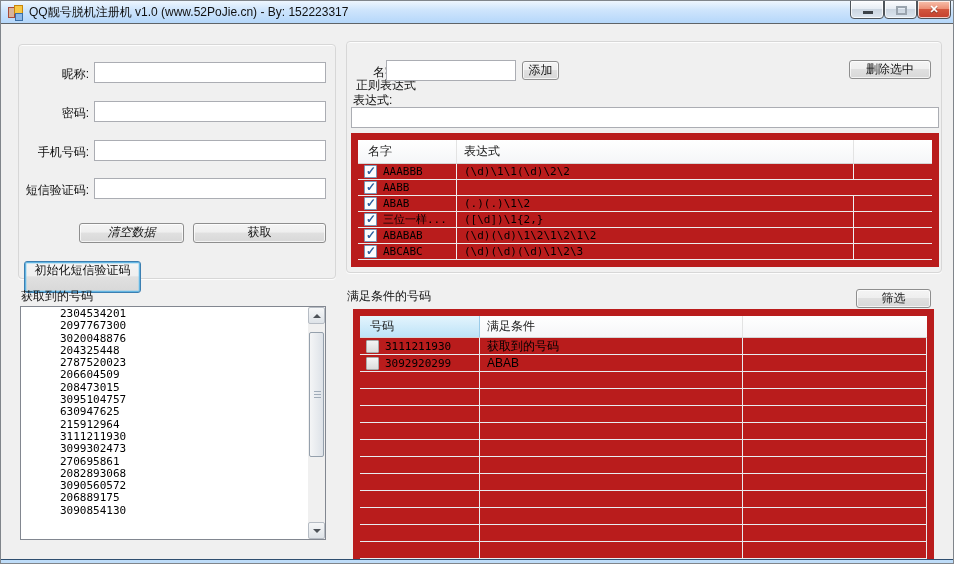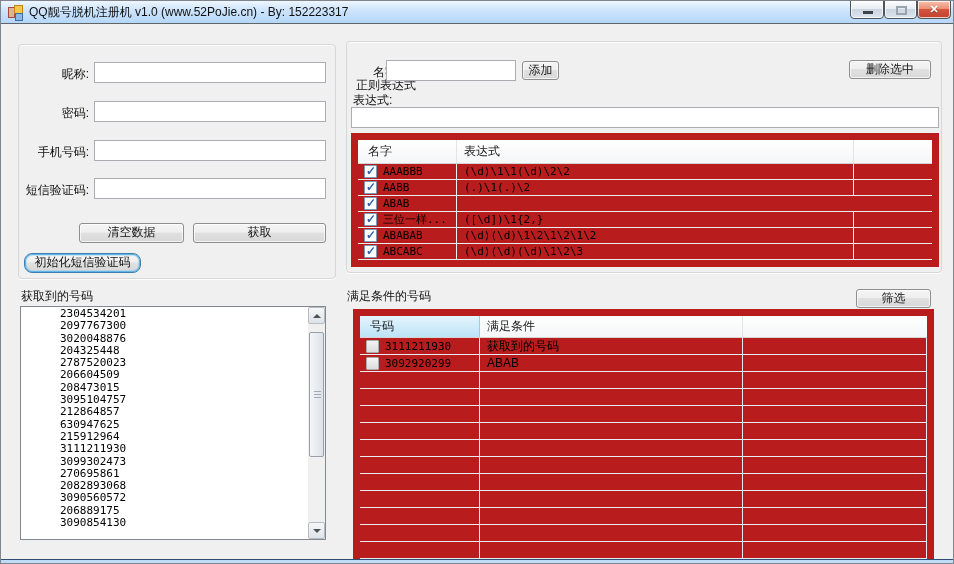--- a/index.html
+++ b/index.html
@@ -159,36 +159,35 @@
 
   <div class="lbl r" style="left:18px; top:104px; width:70px;">密码:</div>
   <input class="tbox" style="left: 93px; top: 100px; width: 232px; height: 21px;" value="">
 
   <div class="lbl r" style="left:18px; top:143px; width:70px;">手机号码:</div>
   <input class="tbox" style="left: 93px; top: 139px; width: 232px; height: 21px;" value="">
 
   <div class="lbl r" style="left:12px; top:181px; width:76px;">短信验证码:</div>
   <input class="tbox" style="left: 93px; top: 177px; width: 232px; height: 21px;" value="">
 
-  <div class="btn" style="left:78px; top:222px; width:105px; height:20px;">清空数据</div>
+  <div class="btn" style="left:78px; top:222px; width:105px; height:20px;font-style:italic;">清空数据</div>
   <div class="btn" style="left:192px; top:222px; width:133px; height:20px;">获取</div>
-  <div class="btn focused" style="left:23px; top:252px; width:117px; height:20px;border-radius:8px;">初始化短信验证码</div>
+  <div class="btn focused" style="left:23px; top:260px; width:117px; height:32px;">初始化短信验证码</div>
 
   <div class="lbl" style="left:20px; top:287px;">获取到的号码</div>
   <div class="listbox">
     <div class="list-items">
         <div class="list-item">2304534201</div>
         <div class="list-item">2097767300</div>
         <div class="list-item">3020048876</div>
         <div class="list-item">204325448</div>
         <div class="list-item">2787520023</div>
         <div class="list-item">206604509</div>
         <div class="list-item">208473015</div>
         <div class="list-item">3095104757</div>
-        <div class="list-item">212864857</div>
         <div class="list-item">630947625</div>
         <div class="list-item">215912964</div>
         <div class="list-item">3111211930</div>
         <div class="list-item">3099302473</div>
         <div class="list-item">270695861</div>
         <div class="list-item">2082893068</div>
         <div class="list-item">3090560572</div>
         <div class="list-item">206889175</div>
         <div class="list-item">3090854130</div>
       </div>
@@ -224,28 +223,28 @@
             <span class="mono">AAABBB</span>
           </div>
           <div class="lv-cell c2 mono">(\d)\1\1(\d)\2\2</div>
           <div class="lv-cell c3"></div>
         </div>
         <div class="lv-row">
           <div class="lv-cell c1">
             <span class="checkbox checked"></span>
             <span class="mono">AABB</span>
           </div>
-          <div class="lv-cell c2 mono">(.)\1(.)\2</div>
           <div class="lv-cell c3"></div>
         </div>
         <div class="lv-row">
           <div class="lv-cell c1">
             <span class="checkbox checked"></span>
             <span class="mono">ABAB</span>
           </div>
+          <div class="lv-cell c2 mono">(.)(.)\1\2</div>
           <div class="lv-cell c3"></div>
         </div>
         <div class="lv-row">
           <div class="lv-cell c1">
             <span class="checkbox checked"></span>
             <span class="mono">三位一样...</span>
           </div>
           <div class="lv-cell c2 mono">([\d])\1{2,}</div>
           <div class="lv-cell c3"></div>
         </div>

